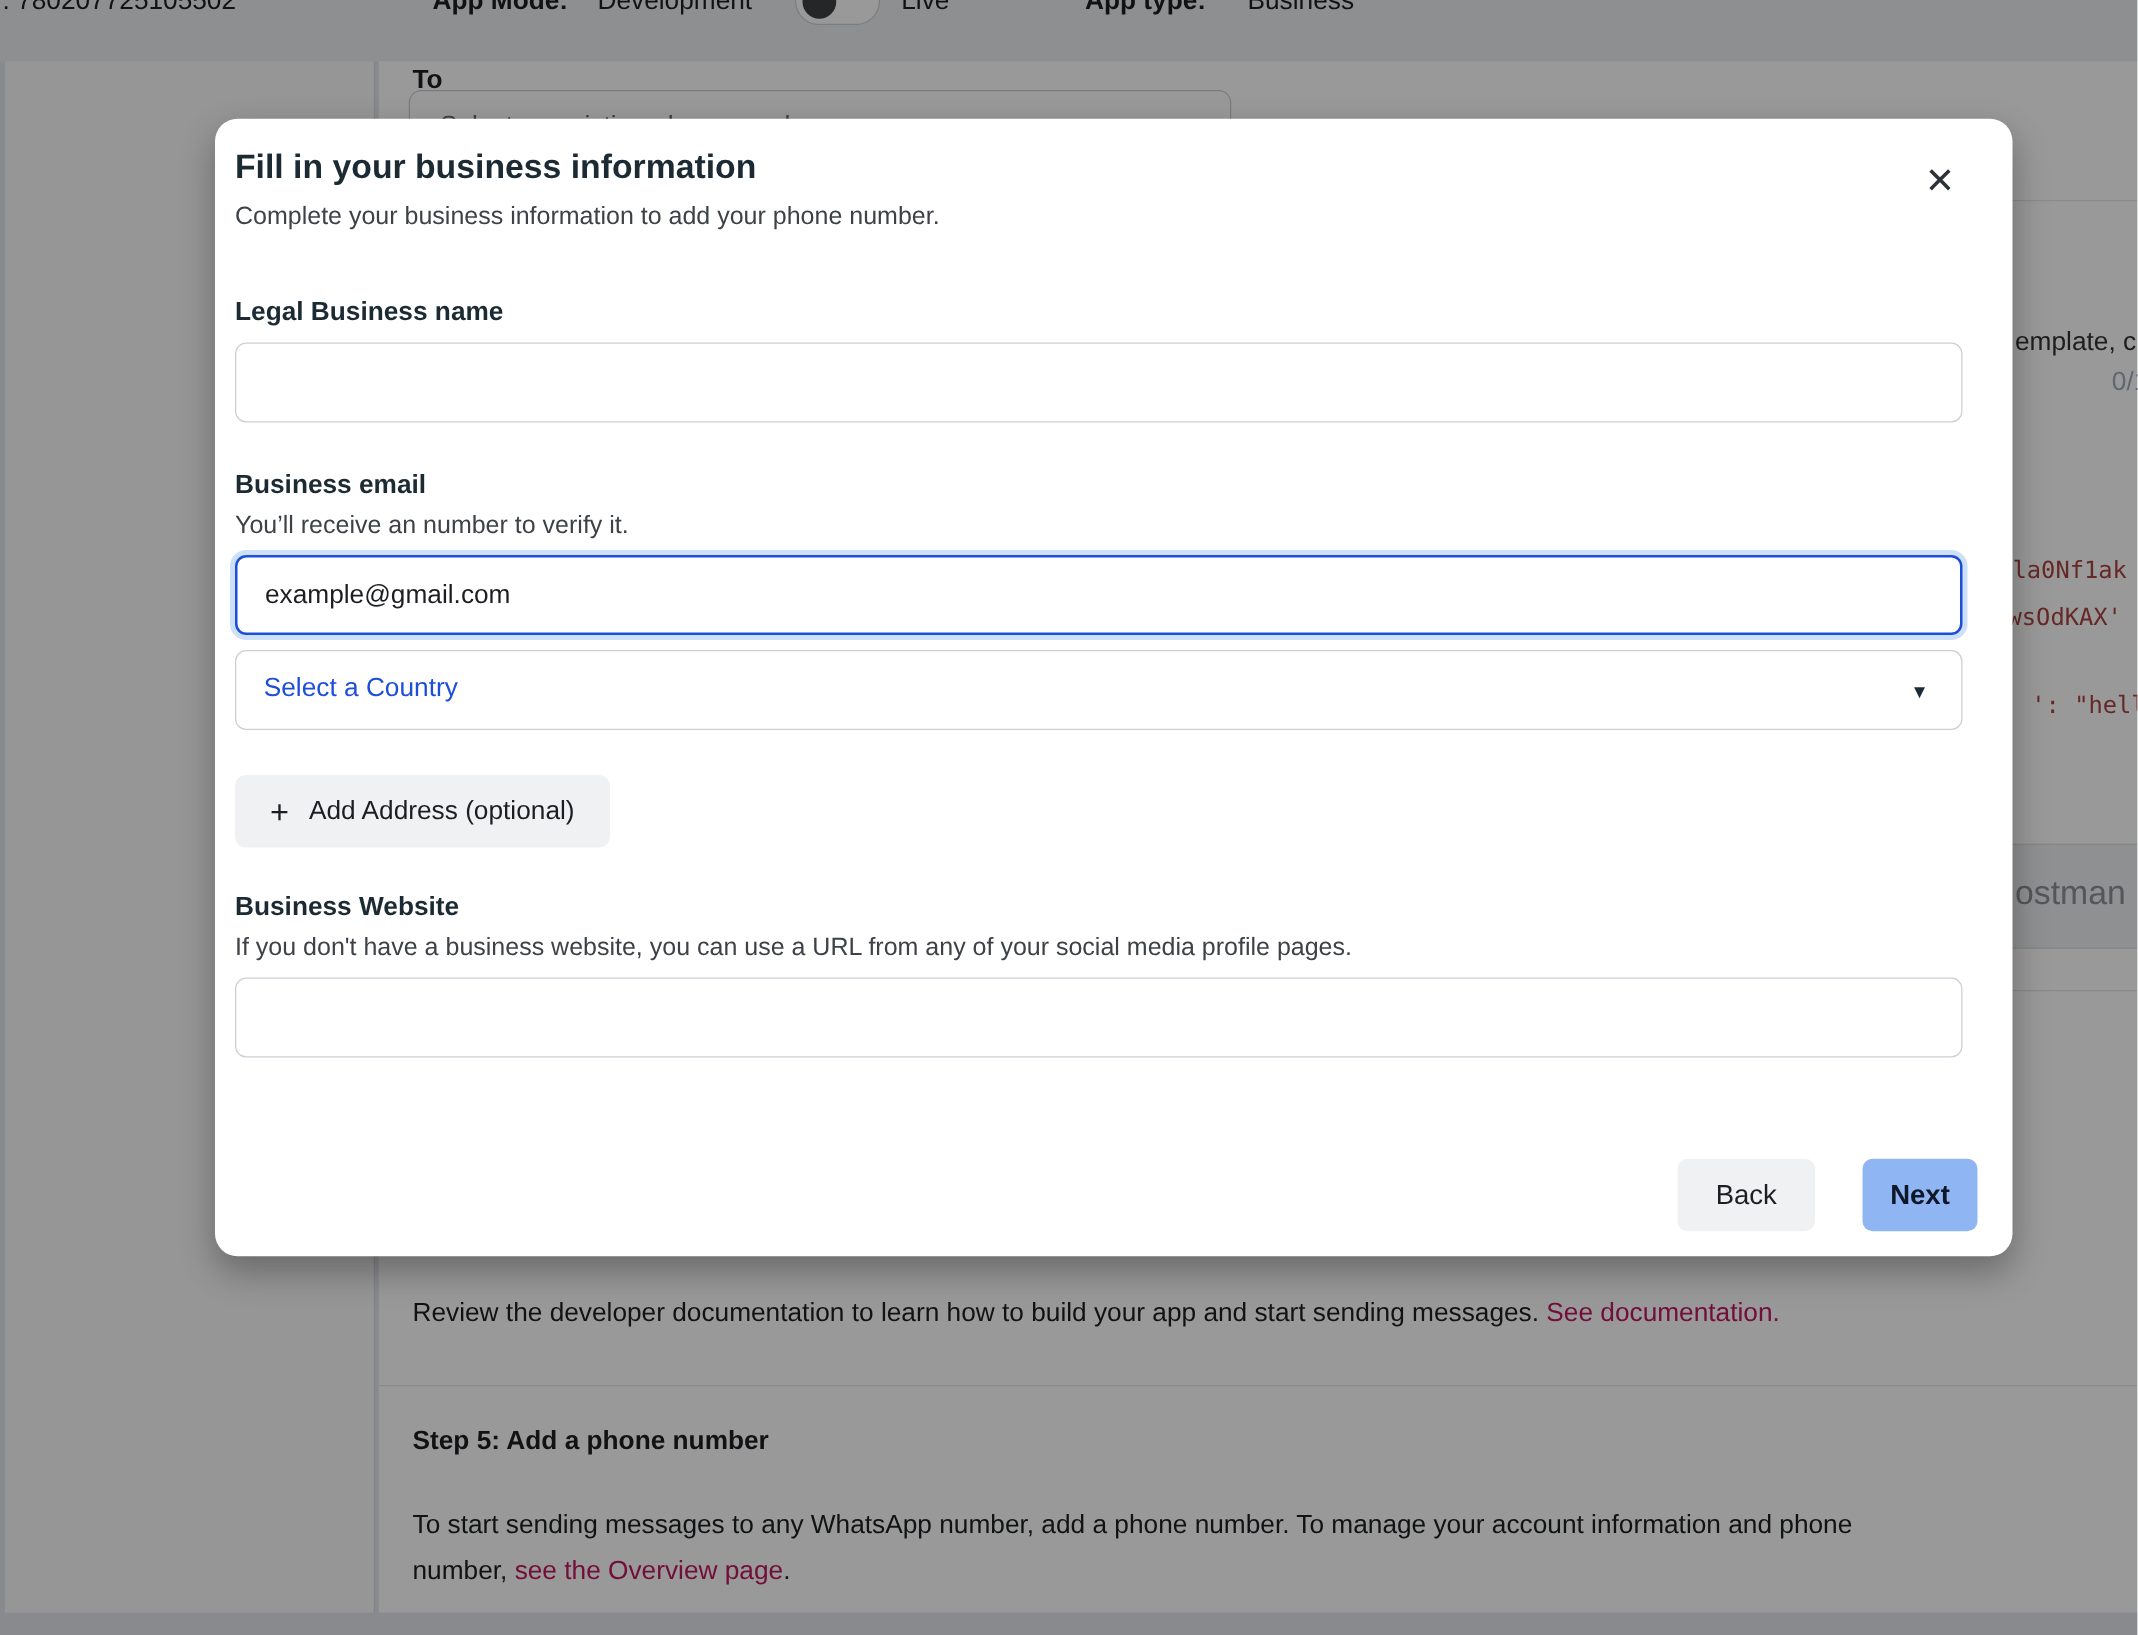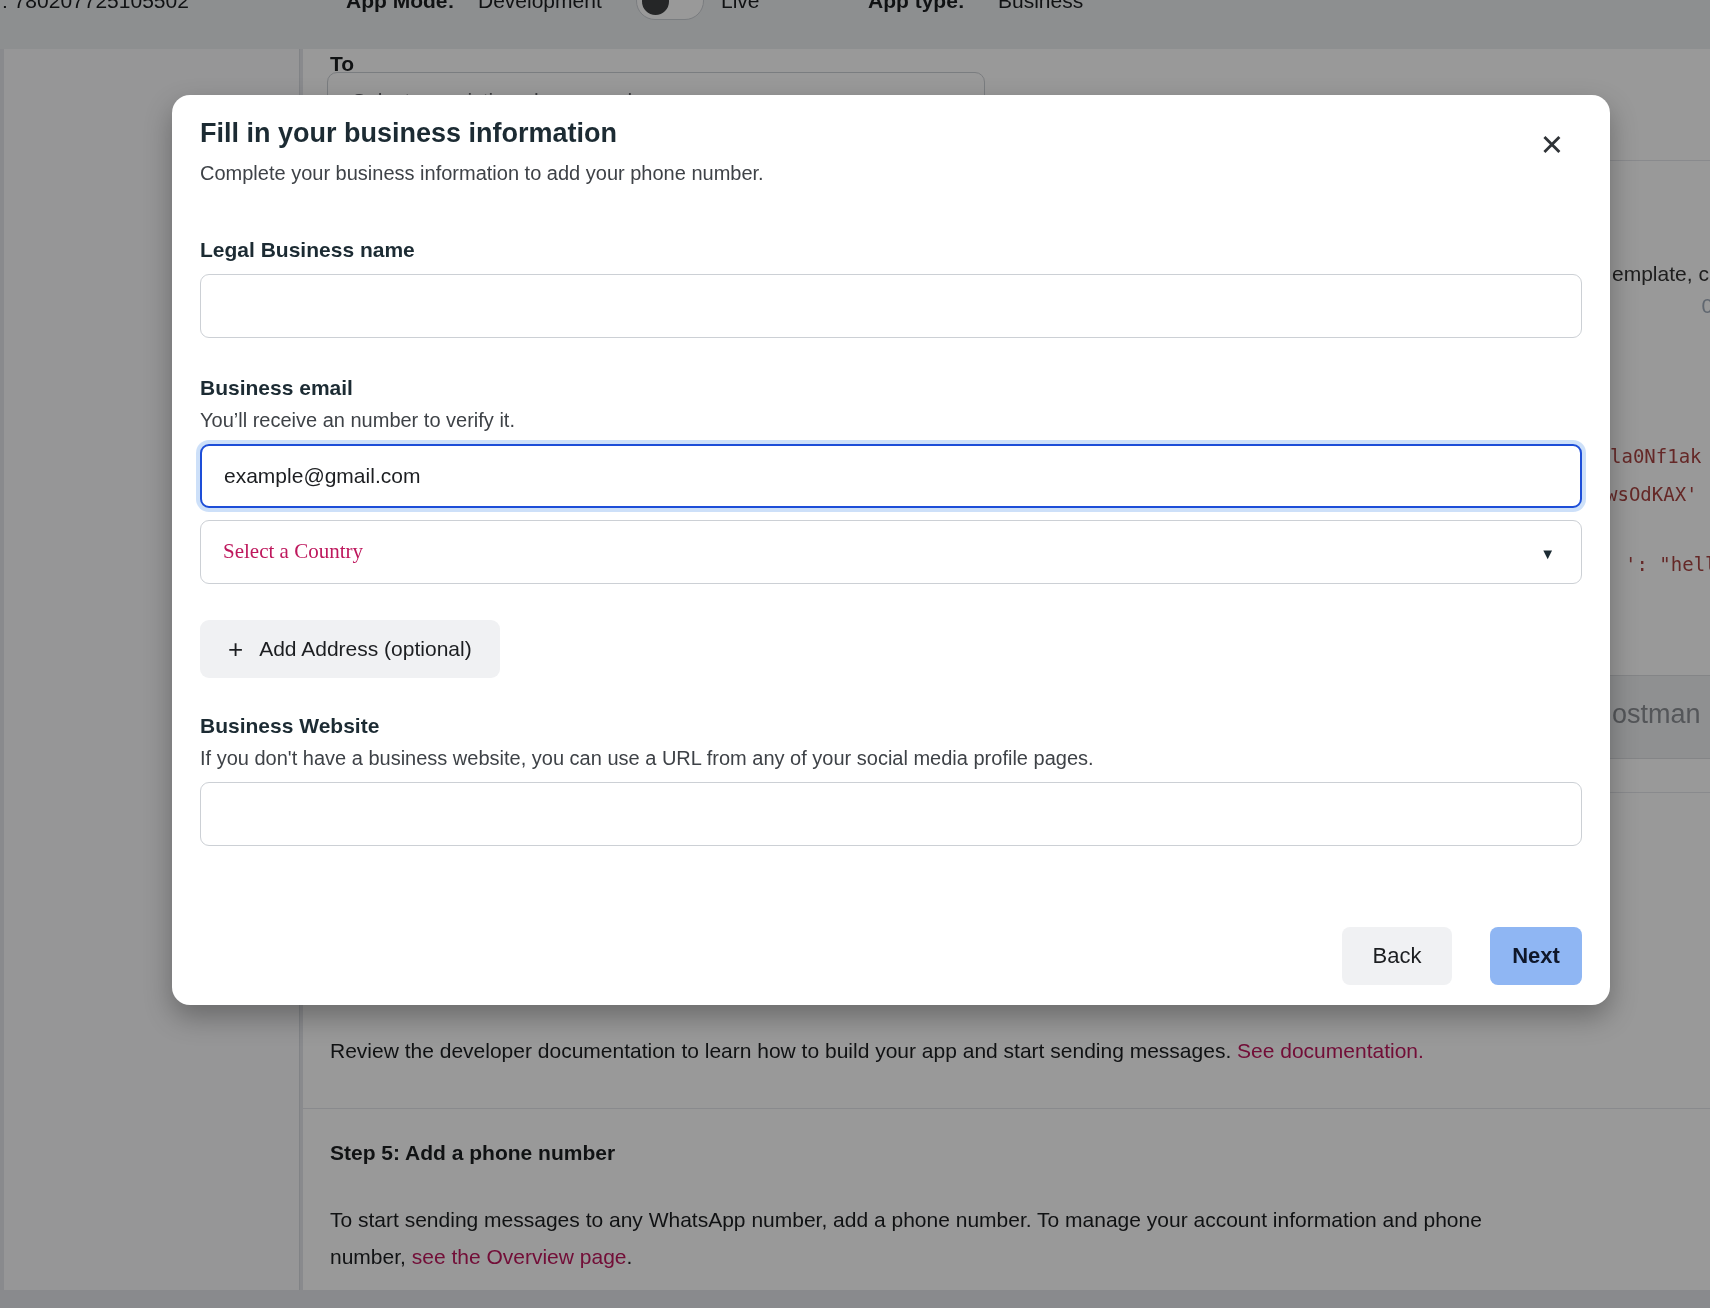--- a/index.html
+++ b/index.html
@@ -49,21 +49,21 @@
   .review-row { position: absolute; left: 27px; top: 990px; width: 1340px; font-size: 21px; color: #1c1e21; }
   .lnk { color: #be185d; }
   .step5-heading { position: absolute; left: 27px; top: 1092px; font-size: 21px; font-weight: bold; color: #1c1e21; }
   .step5-para { position: absolute; left: 27px; top: 1152px; width: 1200px; font-size: 21px; line-height: 37px; color: #1c1e21; }
 
   
   .overlay { position: absolute; inset: 0; background: rgba(0,0,0,0.40); z-index: 5; }
 
   
   .modal { position: absolute; left: 172px; top: 95px; width: 1438px; height: 910px; z-index: 10;
-    background: #ffffff; border-radius: 18px; box-shadow: 0 12px 28px rgba(0,0,0,0.30); padding: 23px 28px 0 28px; }
+    background: #ffffff; border-radius: 18px; box-shadow: 0 12px 28px rgba(0,0,0,0.30); padding: 23px 28px 0 16px; }
 
   .modal-title { font-size: 27px; font-weight: bold; color: #1c2b33; margin-top: 0px; }
   .modal-subtitle { font-size: 20px; color: #3e4247; margin-top: 13px; }
   .close-btn { position: absolute; right: 36px; top: 28px; width: 44px; height: 44px;
     display: flex; align-items: center; justify-content: center; cursor: pointer; border-radius: 50%; }
   .close-glyph { font-size: 29px; color: #2f3337; line-height: 1; }
 
   .field-label { font-size: 21px; font-weight: bold; color: #1c2b33; }
   .helper { font-size: 20px; color: #3e4247; margin-top: 9px; }
 
@@ -78,21 +78,21 @@
 
   .inp-focus {
     border: 2px solid #1d4ed8;
     box-shadow: 0 0 0 4px rgba(27,116,228,0.22);
   }
 
   .select {
     position: relative; width: 1382px; height: 64px; border: 1px solid #ccd0d5; border-radius: 9px;
     background: #ffffff; cursor: pointer;
   }
-  .select-placeholder { position: absolute; left: 22px; top: 18px; font-size: 21px; color: #be185d; font-family: Liberation Serif, serif; }
+  .select-placeholder { position: absolute; left: 22px; top: 18px; font-size: 21px; color: #1d4ed8; }
   .select-caret { position: absolute; right: 26px; top: 24px; font-size: 15px; color: #1c2b33; }
 
   .addr-btn {
     display: inline-flex; align-items: center; gap: 16px;
     height: 58px; padding: 0 28px; background: #f0f1f3; border: none; border-radius: 9px;
     font-family: "Liberation Sans", sans-serif; font-size: 21px; color: #1c1e21; cursor: pointer;
   }
   .plus-glyph { font-size: 26px; color: #1c1e21; line-height: 1; }
 
   .modal-footer { position: absolute; right: 28px; bottom: 20px; display: flex; gap: 38px; }

